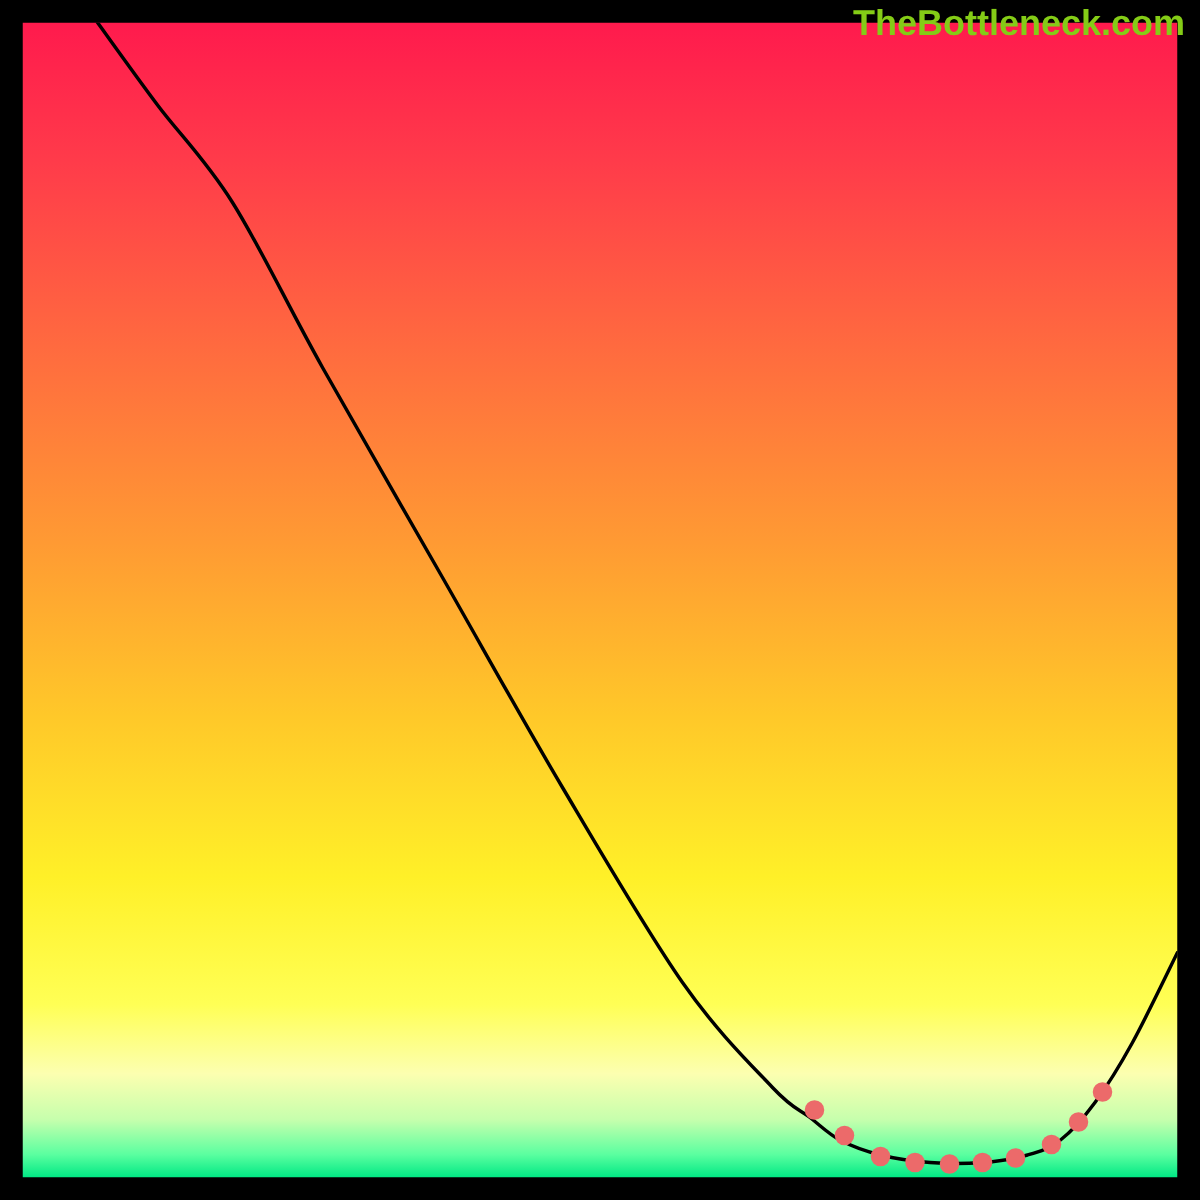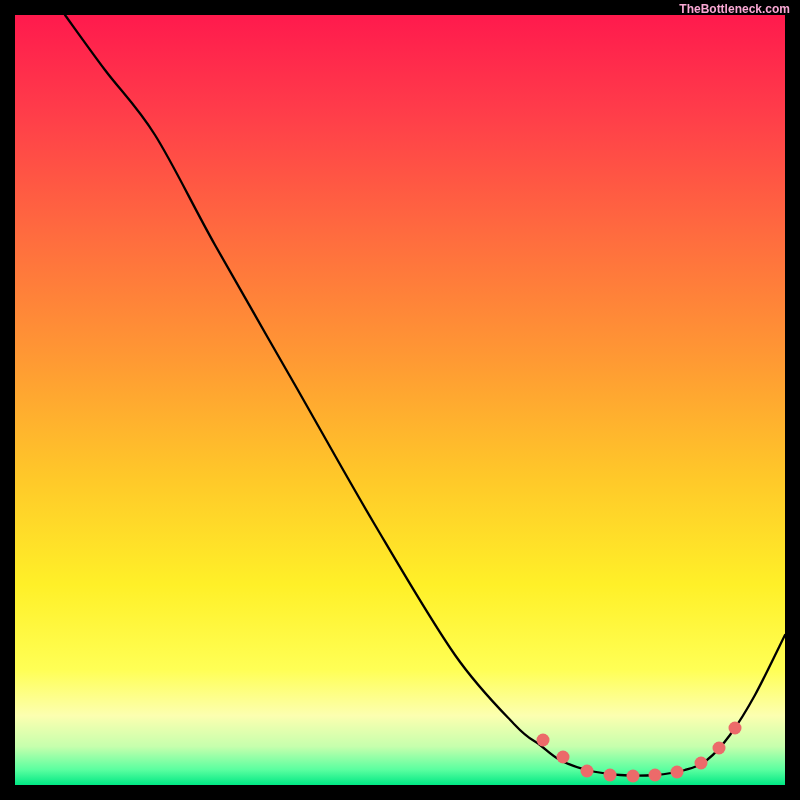--- a/index.html
+++ b/index.html
@@ -36,23 +36,23 @@
     top: 0;
     width: 100%;
     height: 100%;
     pointer-events: none;
   }
   .watermark {
     position: absolute;
     top: 2px;
     right: 10px;
     font-family: Arial, Helvetica, sans-serif;
-    font-size: 12px;
+    font-size: 24px;
     font-weight: 600;
-    color: #f9a8d4;
+    color: #84cc16;
     letter-spacing: 0px;
   }
 </style>
 </head>
 <body>
 <div class="outer">
 
   <div class="plot">
     <svg class="gradient" viewBox="0 0 770 770" preserveAspectRatio="none">
       <defs>

